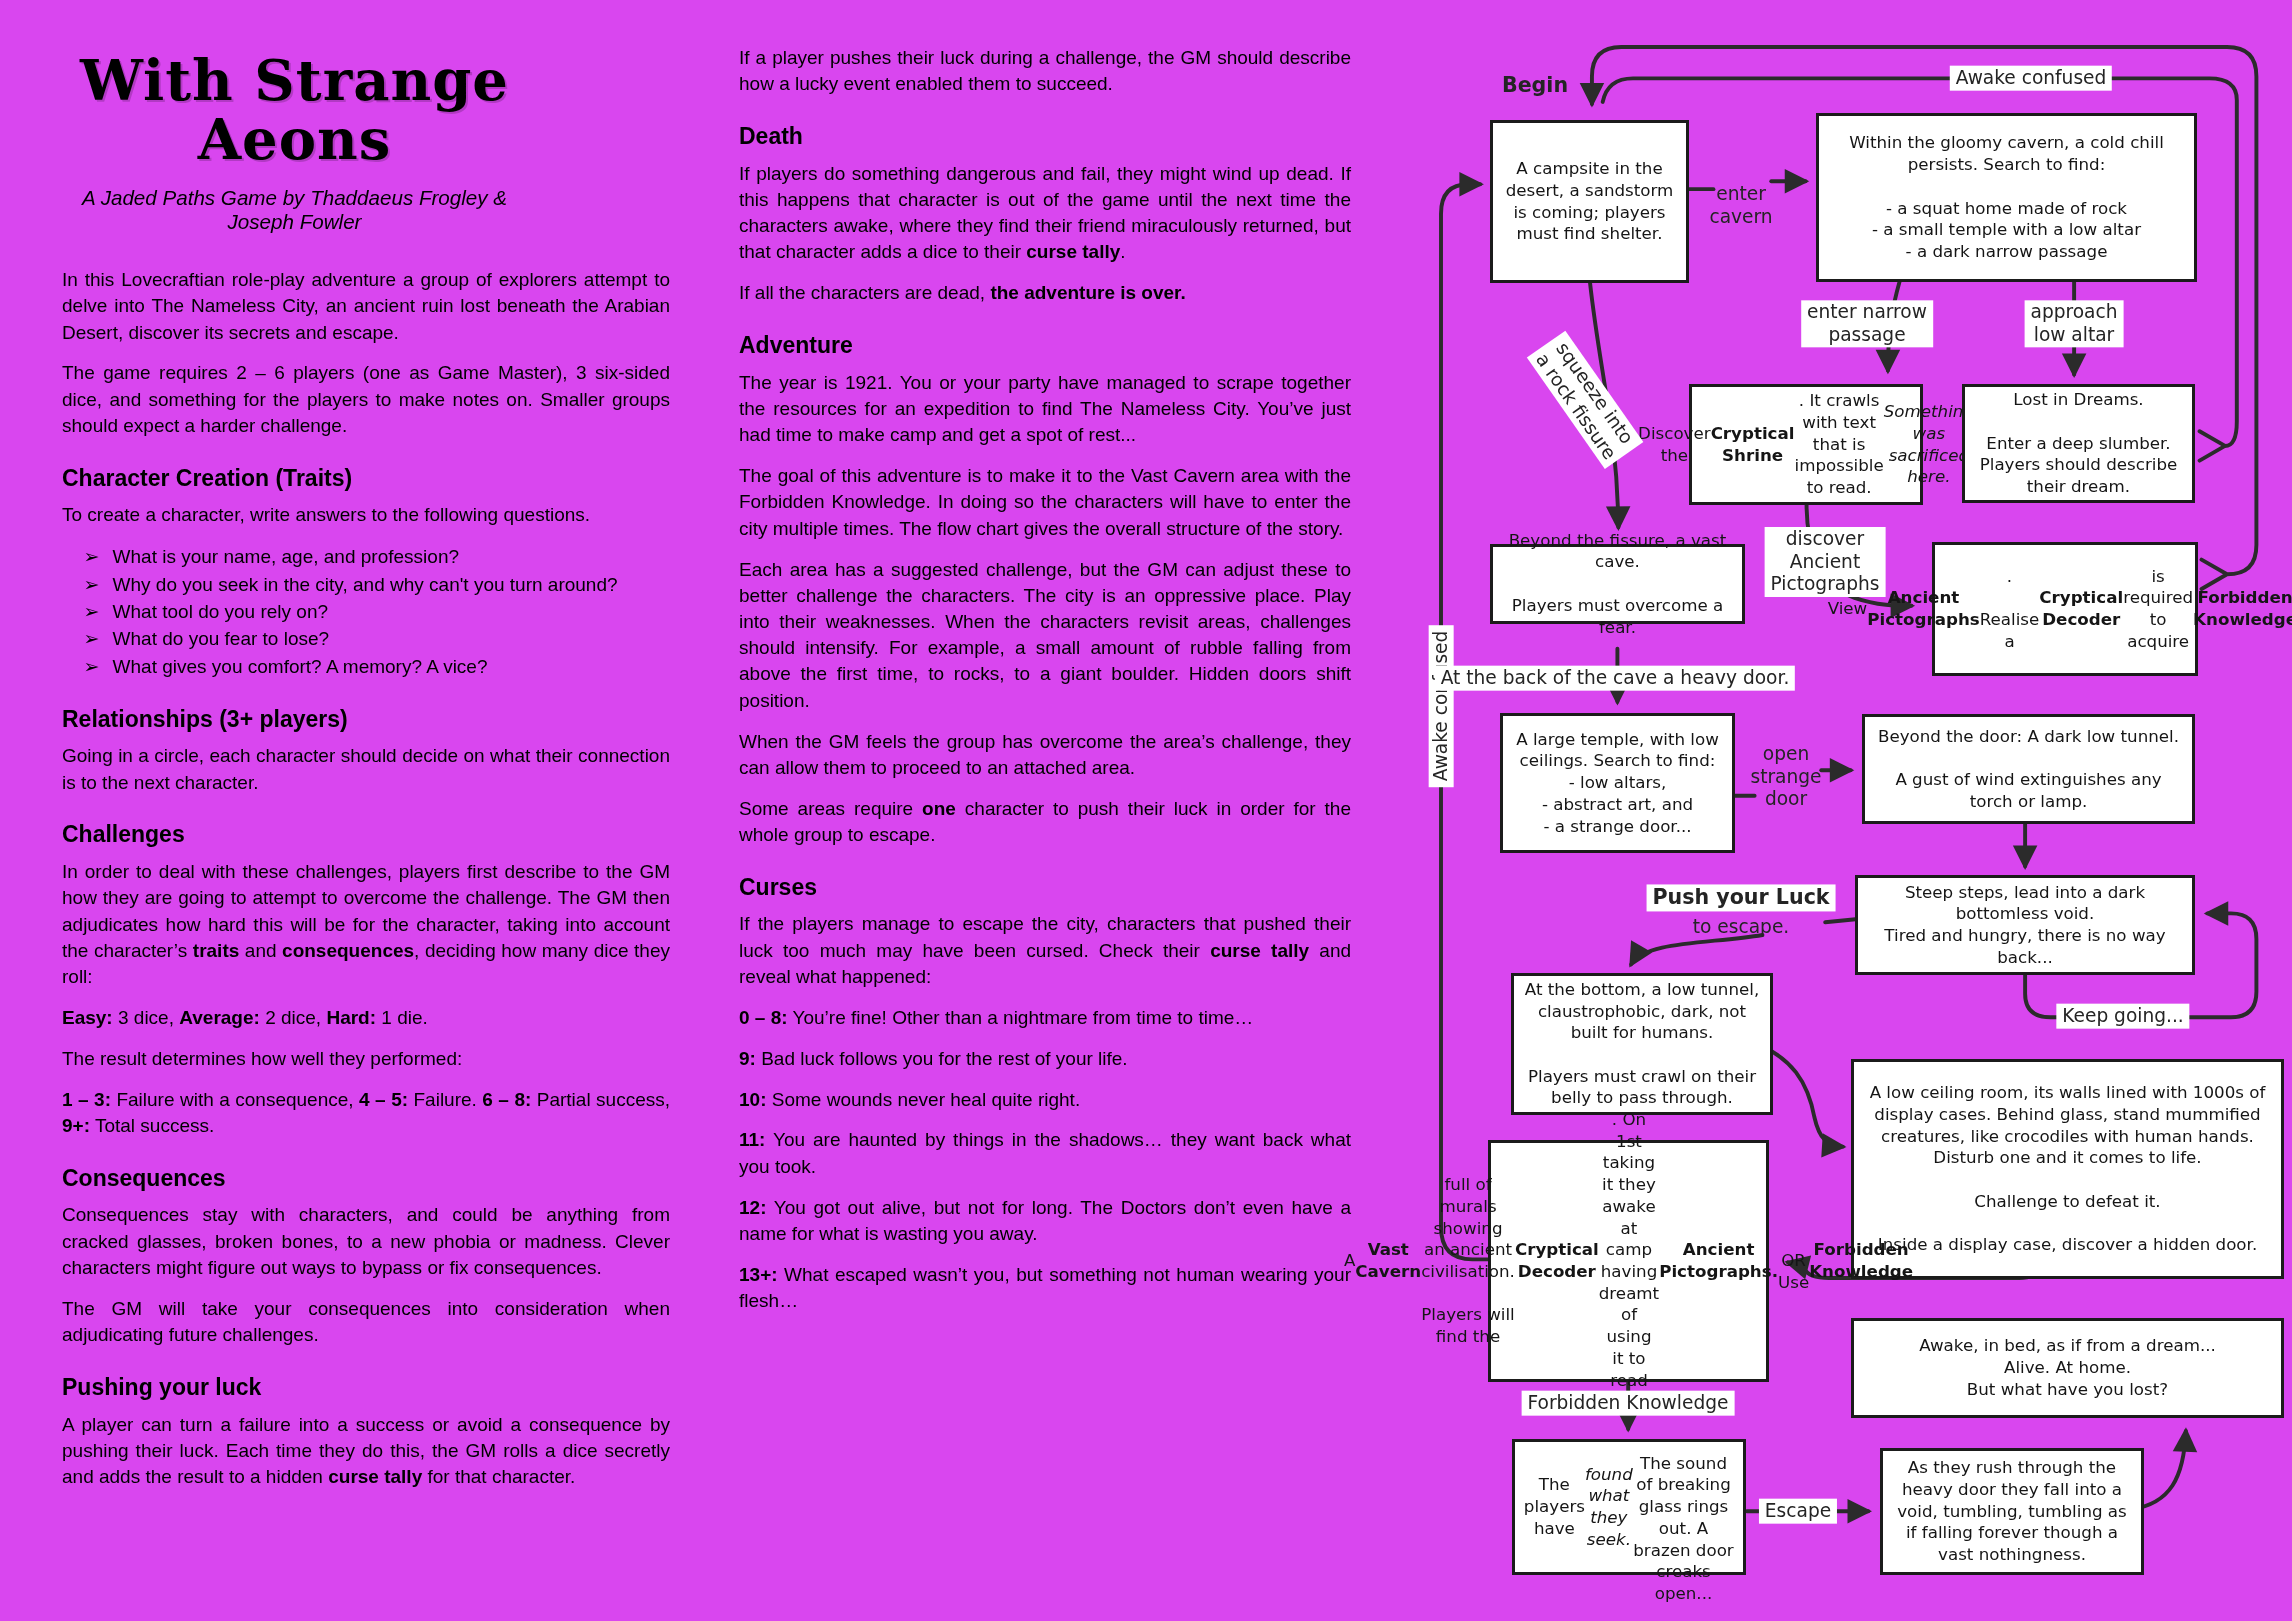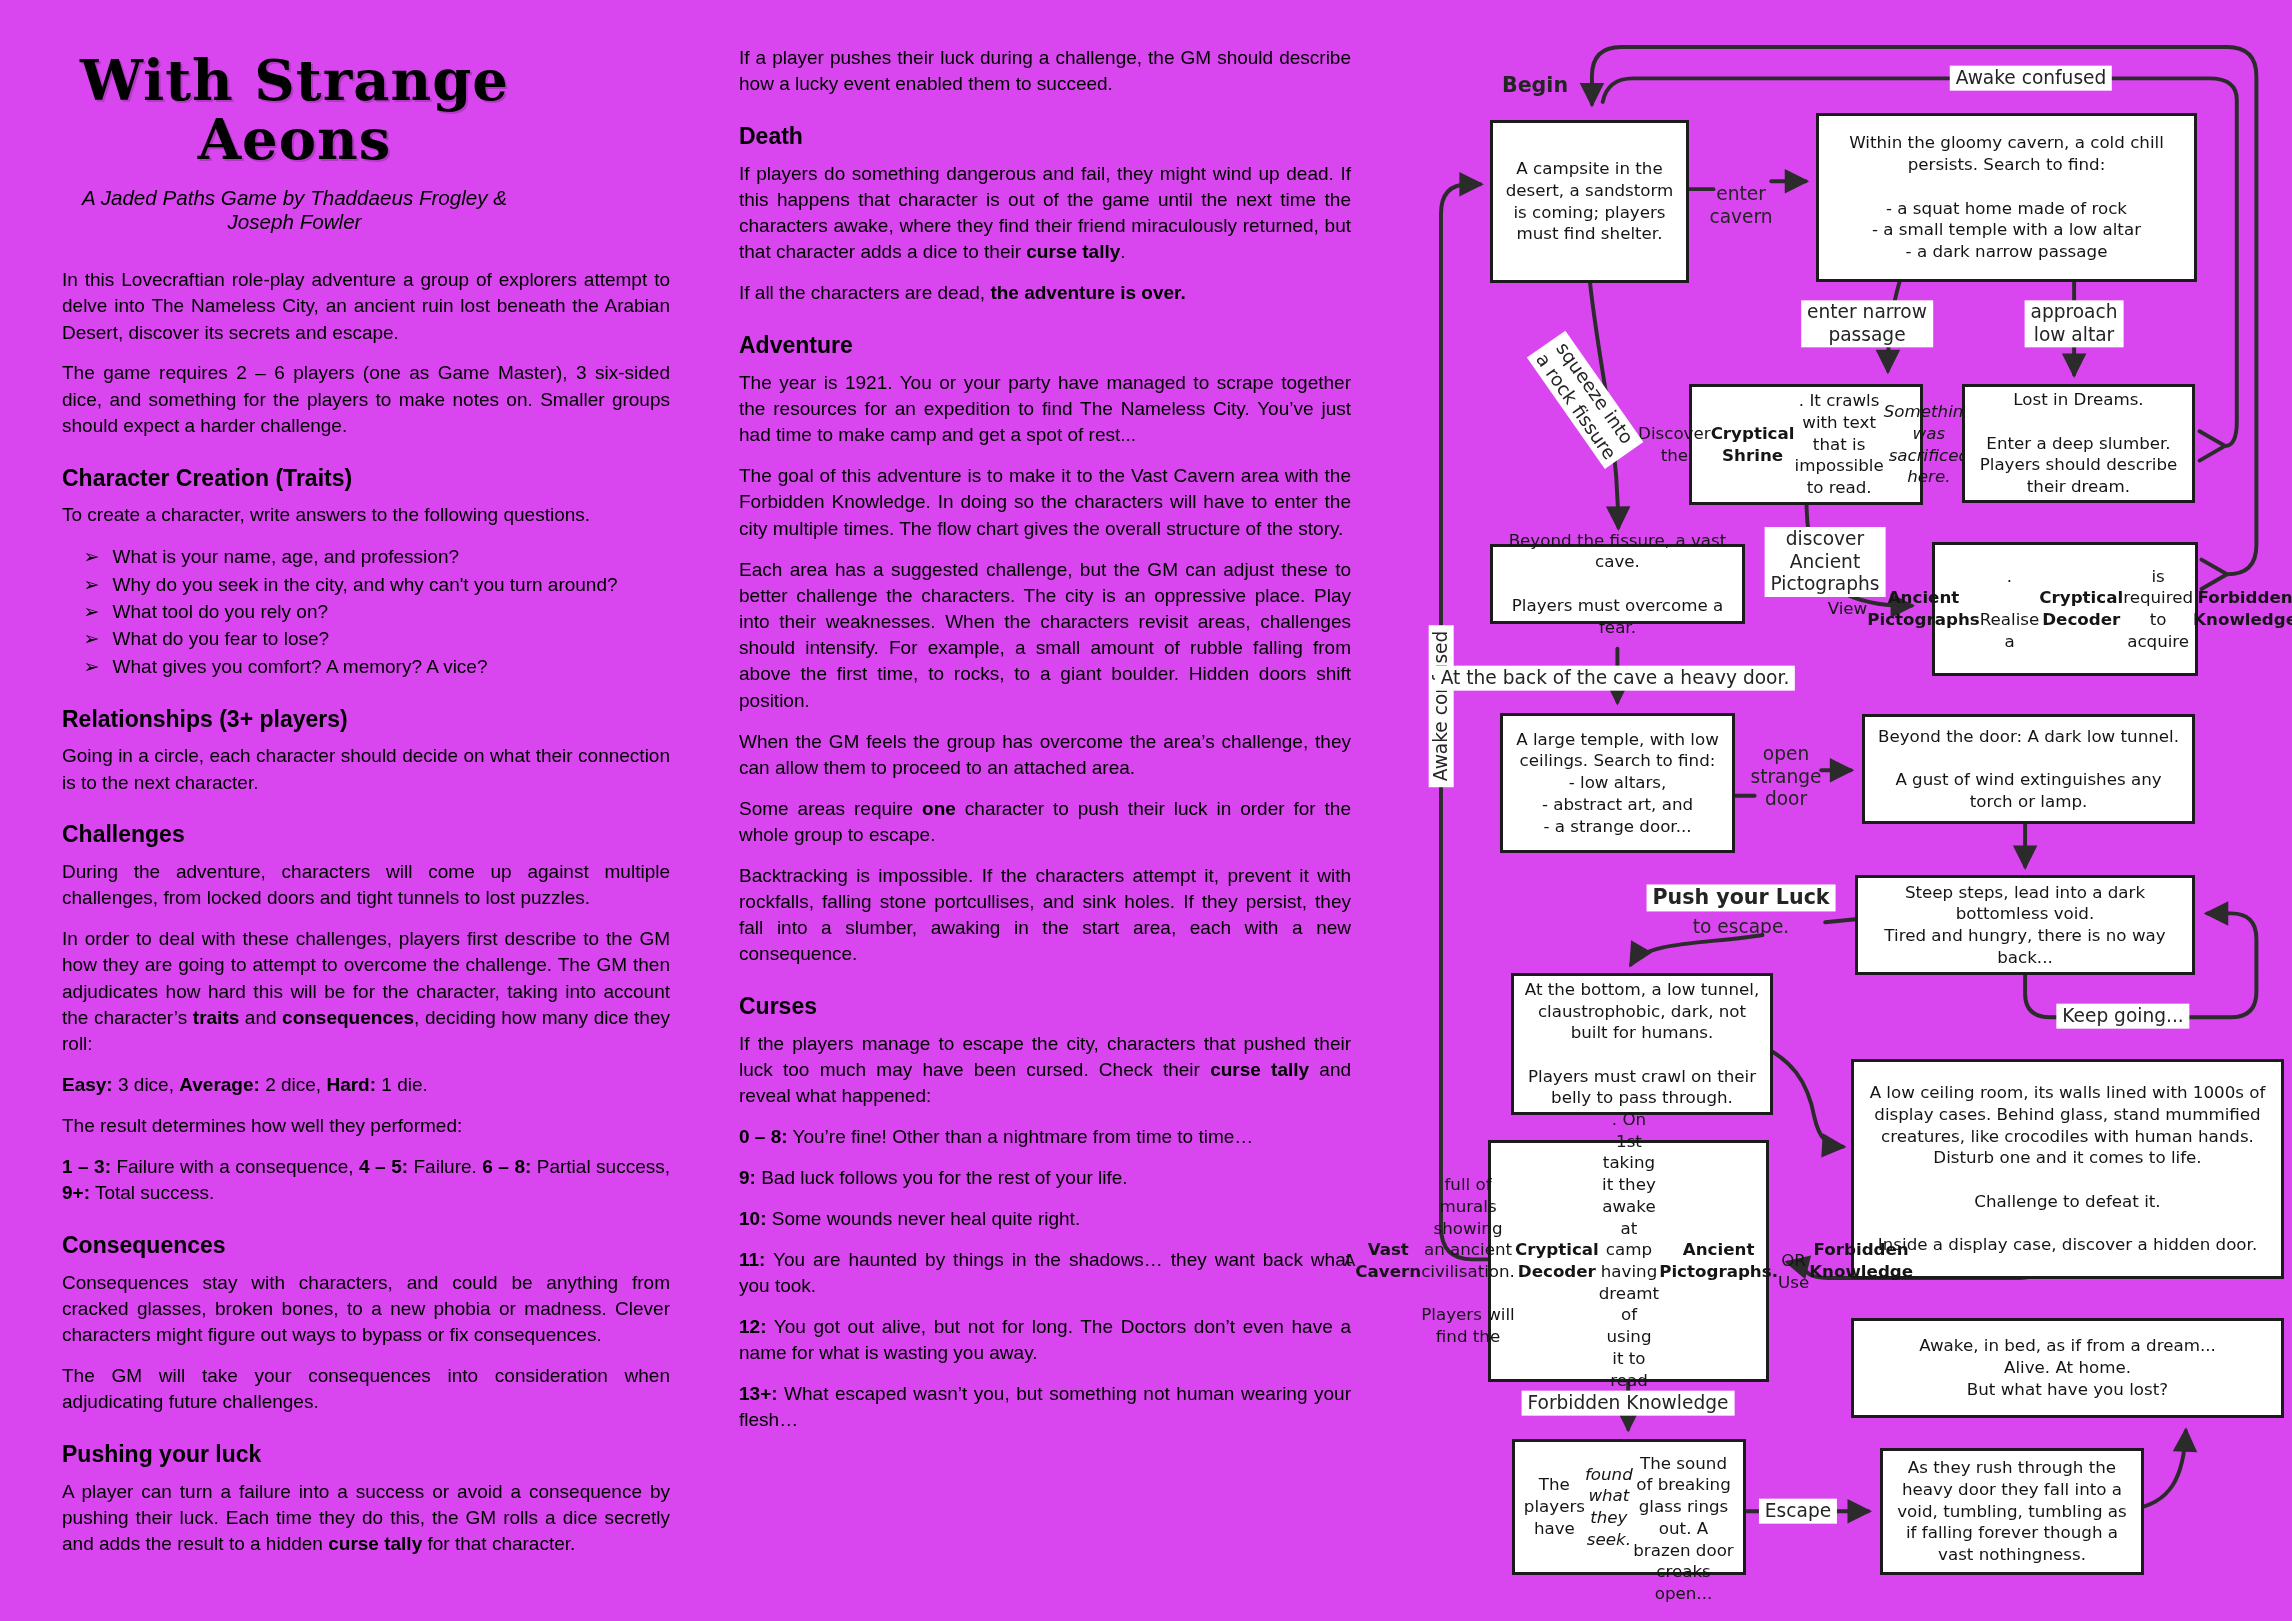--- a/index.html
+++ b/index.html
@@ -63,21 +63,20 @@
       <li><span class="blt">➢</span><span>Why do you seek in the city, and why can't you turn around?</span></li>
       <li><span class="blt">➢</span><span>What tool do you rely on?</span></li>
       <li><span class="blt">➢</span><span>What do you fear to lose?</span></li>
       <li><span class="blt">➢</span><span>What gives you comfort? A memory? A vice?</span></li>
     </ul>
 
     <h2>Relationships (3+ players)</h2>
     <p>Going in a circle, each character should decide on what their connection is to the next character.</p>
 
     <h2>Challenges</h2>
-    <p>During the adventure, characters will come up against multiple challenges, from locked doors and tight tunnels to lost puzzles.</p>
     <p>In order to deal with these challenges, players first describe to the GM how they are going to attempt to overcome the challenge. The GM then adjudicates how hard this will be for the character, taking into account the character’s <b>traits</b> and <b>consequences</b>, deciding how many dice they roll:</p>
     <p><b>Easy:</b> 3 dice, <b>Average:</b> 2 dice, <b>Hard:</b> 1 die.</p>
     <p>The result determines how well they performed:</p>
     <p><b>1 – 3:</b> Failure with a consequence, <b>4 – 5:</b> Failure. <b>6 – 8:</b> Partial success, <b>9+:</b> Total success.</p>
 
     <h2>Consequences</h2>
     <p>Consequences stay with characters, and could be anything from cracked glasses, broken bones, to a new phobia or madness. Clever characters might figure out ways to bypass or fix consequences.</p>
     <p>The GM will take your consequences into consideration when adjudicating future challenges.</p>
 
     <h2>Pushing your luck</h2>
@@ -90,21 +89,20 @@
     <h2>Death</h2>
     <p>If players do something dangerous and fail, they might wind up dead. If this happens that character is out of the game until the next time the characters awake, where they find their friend miraculously returned, but that character adds a dice to their <b>curse tally</b>.</p>
     <p>If all the characters are dead, <b>the adventure is over.</b></p>
 
     <h2>Adventure</h2>
     <p>The year is 1921. You or your party have managed to scrape together the resources for an expedition to find The Nameless City. You’ve just had time to make camp and get a spot of rest...</p>
     <p>The goal of this adventure is to make it to the Vast Cavern area with the Forbidden Knowledge. In doing so the characters will have to enter the city multiple times. The flow chart gives the overall structure of the story.</p>
     <p>Each area has a suggested challenge, but the GM can adjust these to better challenge the characters. The city is an oppressive place. Play into their weaknesses. When the characters revisit areas, challenges should intensify. For example, a small amount of rubble falling from above the first time, to rocks, to a giant boulder. Hidden doors shift position.</p>
     <p>When the GM feels the group has overcome the area’s challenge, they can allow them to proceed to an attached area.</p>
     <p>Some areas require <b>one</b> character to push their luck in order for the whole group to escape.</p>
-    <p>Backtracking is impossible. If the characters attempt it, prevent it with rockfalls, falling stone portcullises, and sink holes. If they persist, they fall into a slumber, awaking in the start area, each with a new consequence.</p>
 
     <h2>Curses</h2>
     <p>If the players manage to escape the city, characters that pushed their luck too much may have been cursed. Check their <b>curse tally</b> and reveal what happened:</p>
     <p><b>0 – 8:</b> You’re fine! Other than a nightmare from time to time…</p>
     <p><b>9:</b> Bad luck follows you for the rest of your life.</p>
     <p><b>10:</b> Some wounds never heal quite right.</p>
     <p><b>11:</b> You are haunted by things in the shadows… they want back what you took.</p>
     <p><b>12:</b> You got out alive, but not for long. The Doctors don’t even have a name for what is wasting you away.</p>
     <p><b>13+:</b> What escaped wasn’t you, but something not human wearing your flesh…</p>
   </div>

